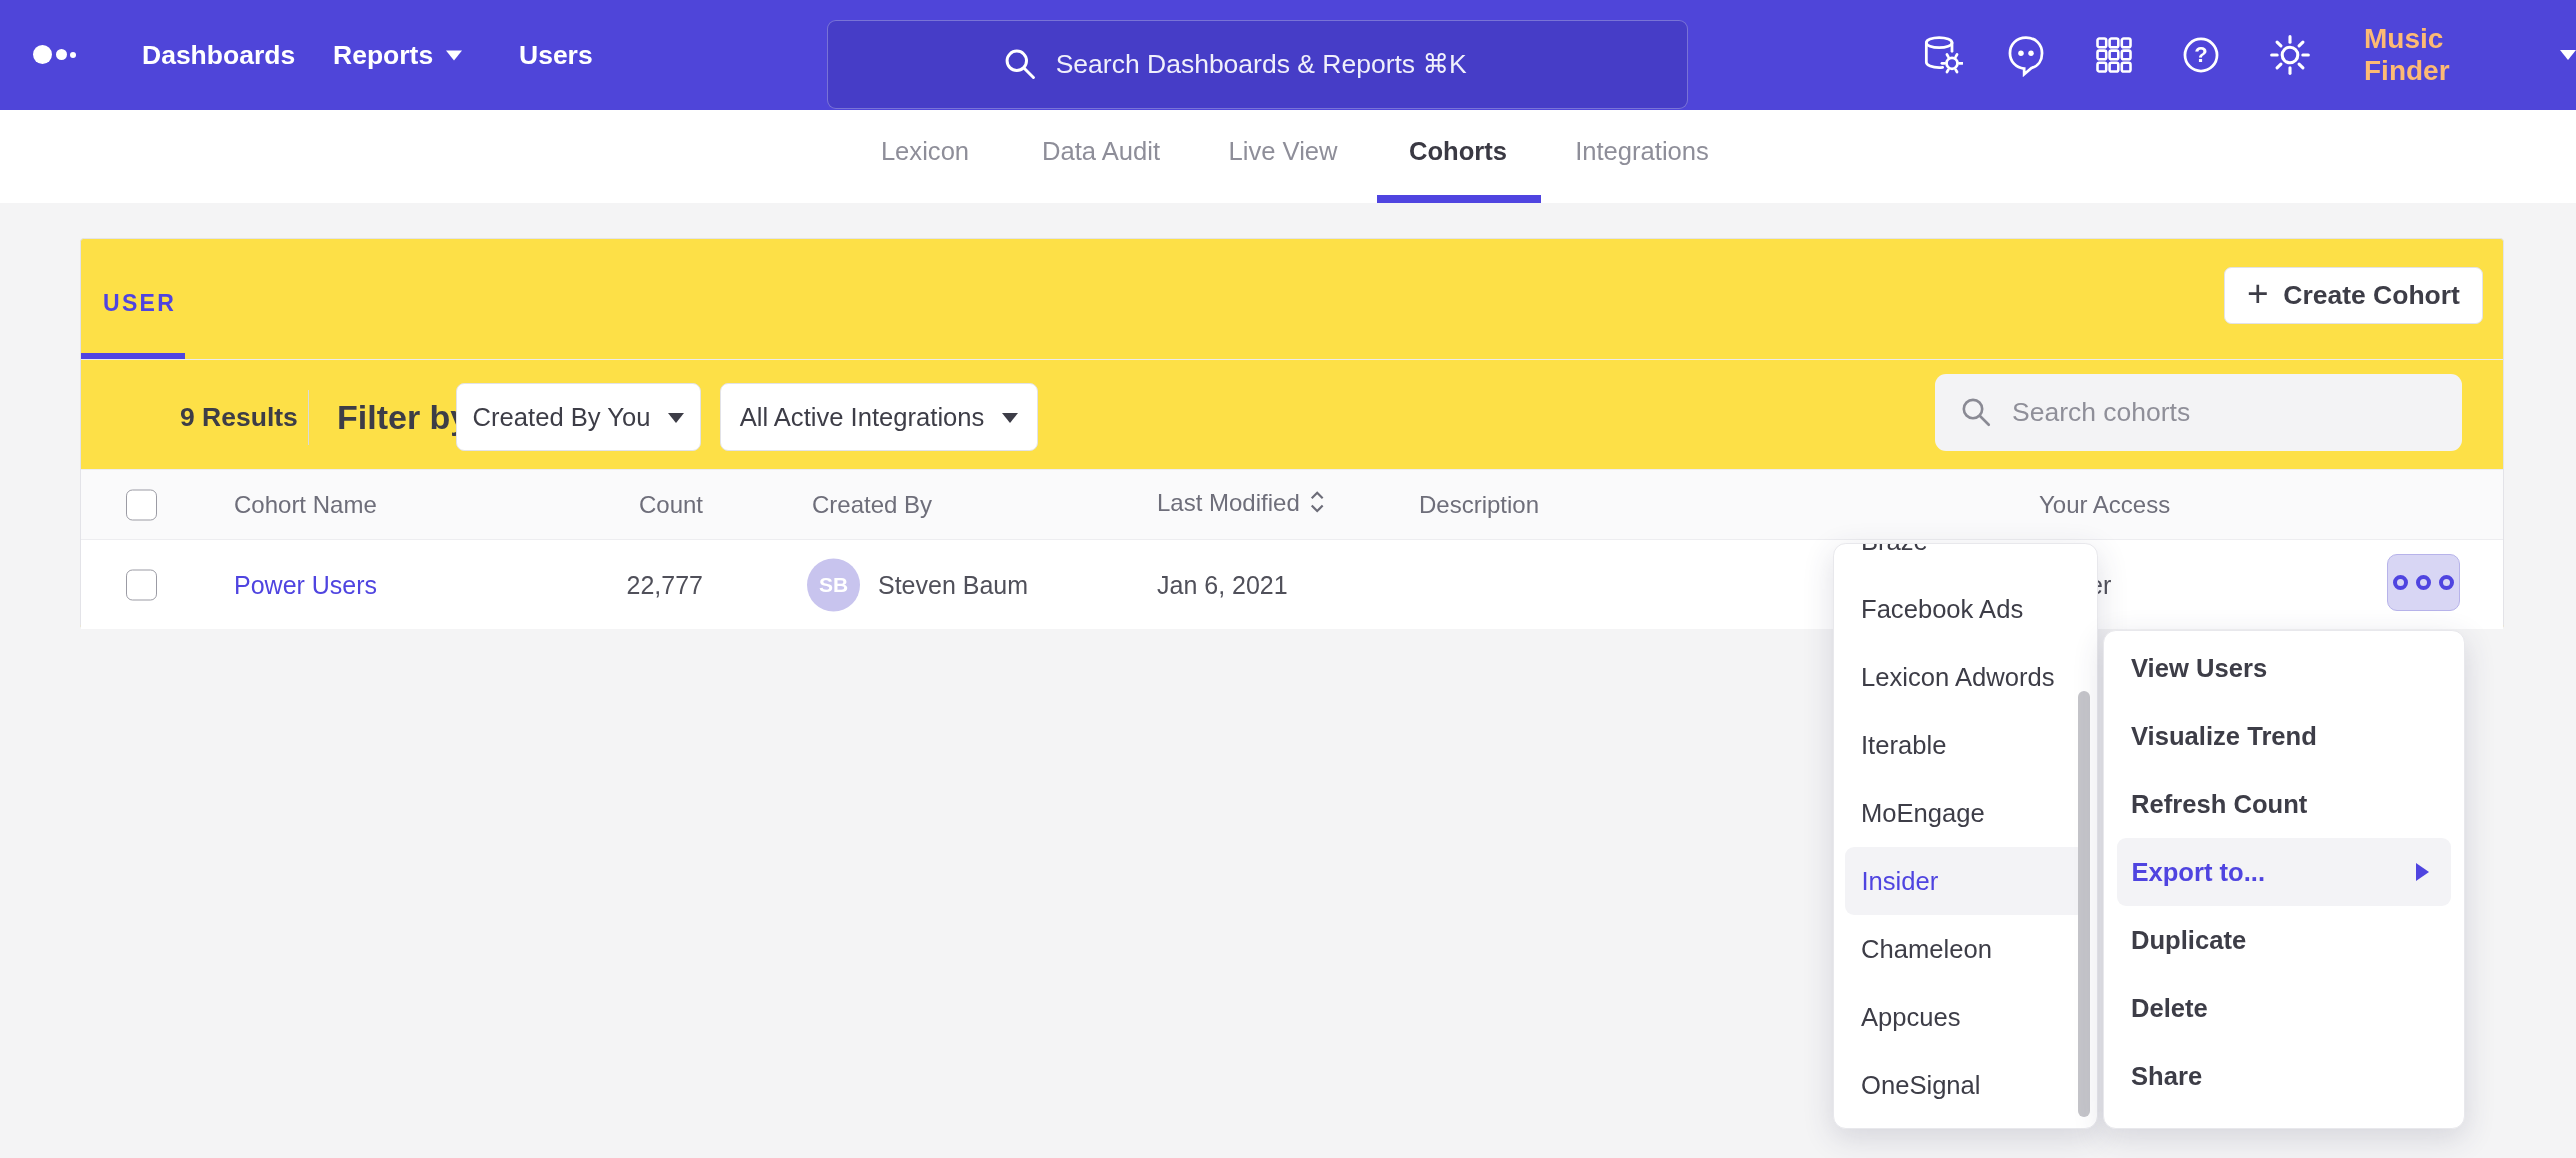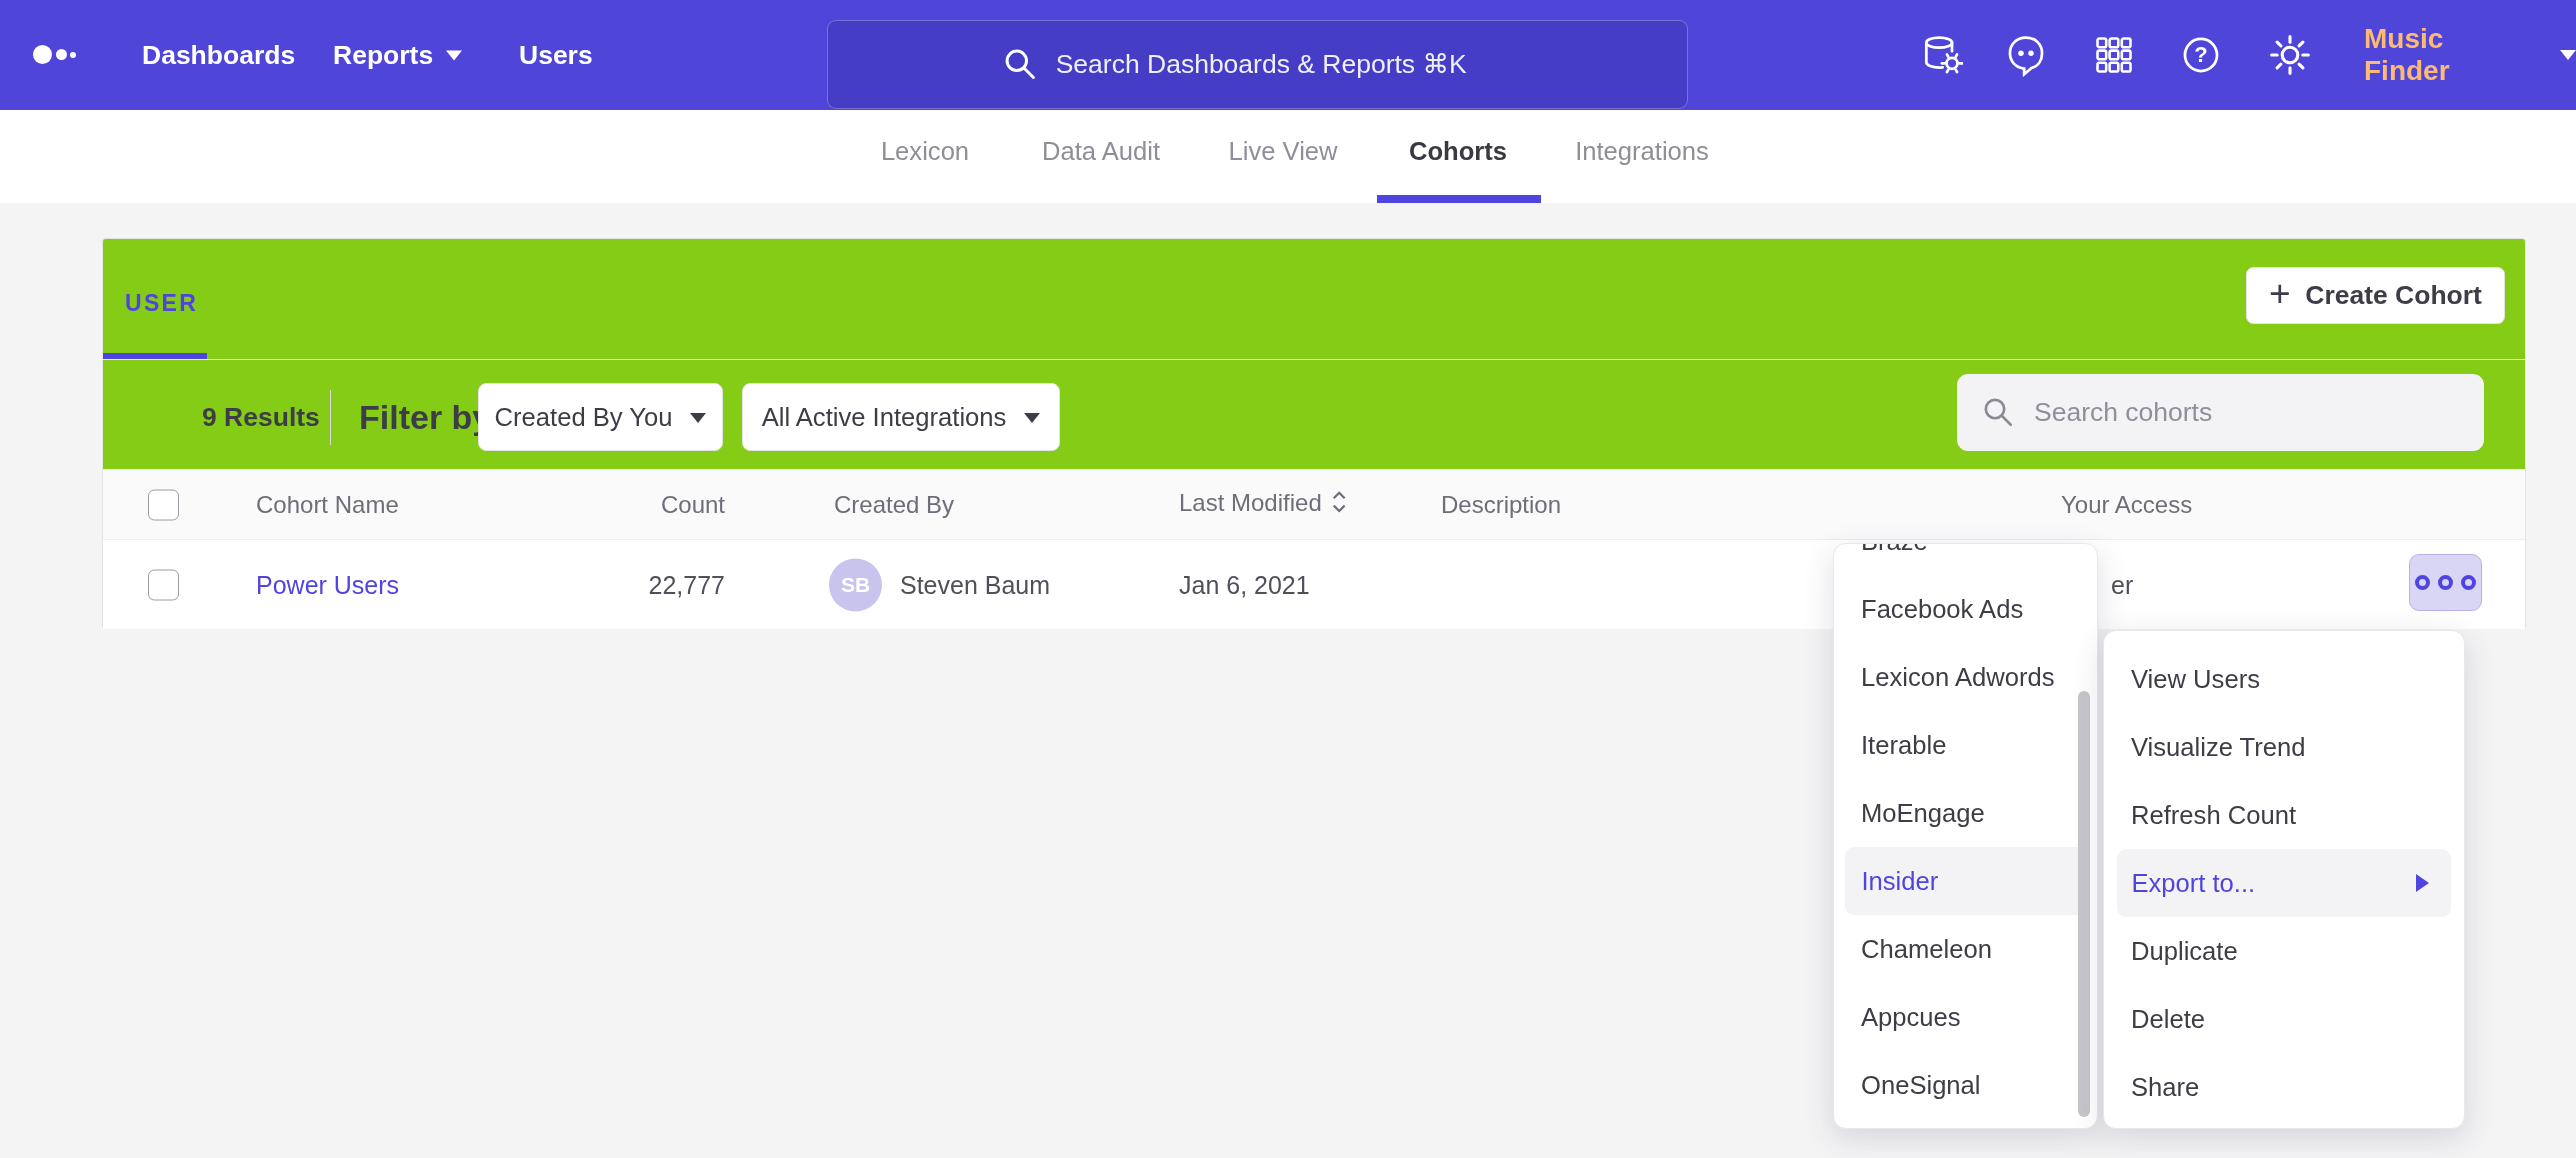--- a/index.html
+++ b/index.html
@@ -18,21 +18,21 @@
   .project-switch { position:absolute; left:2364px; top:55px; transform:translateY(-50%); display:flex; align-items:center; gap:24px; cursor:pointer; }
   .project-switch .label { font-size:28px; font-weight:700; color:#fdba74; }
 
   
   .tabbar { position:absolute; left:0; top:110px; width:2576px; height:93px; background:#fff; }
   .tab { position:absolute; top:41px; transform:translate(-50%,-50%); font-size:25.6px; color:#8e8e99; cursor:pointer; white-space:nowrap; }
   .tab.active { color:#3a3943; font-weight:700; }
   .tab-underline { position:absolute; left:1377px; top:195px; width:164px; height:8.2px; background:#4f44e0; }
 
   
-  .card { position:absolute; left:102px; top:238px; width:2424px; height:391px; background:#84cc16; border:0.9px solid #e3e3e8; border-radius:3.7px; }
+  .card { position:absolute; left:80px; top:238px; width:2424px; height:391px; background:#fde047; border:0.9px solid #e3e3e8; border-radius:3.7px; }
   .user-tab { position:absolute; left:22px; top:64px; transform:translateY(-50%); font-size:23px; font-weight:700; letter-spacing:2.3px; color:#4f44e0; cursor:pointer; }
   .user-tab-underline { position:absolute; left:0; top:114px; width:104px; height:6.4px; background:#4f44e0; }
   .card-divider { position:absolute; left:0; top:120px; width:100%; height:0.9px; background:#ebebee; }
   .create-btn { position:absolute; left:2143px; top:28px; width:259px; height:57px; background:#fff; border:0.9px solid #e2e2e7; border-radius:7.3px; display:flex; align-items:center; justify-content:center; gap:14.6px; cursor:pointer; }
   .create-btn .plus { font-size:37px; font-weight:400; color:#3d3d47; line-height:1; margin-top:-3.7px; }
   .create-btn .lbl { font-size:26.5px; font-weight:700; color:#3d3d47; }
 
   
   .results-text { position:absolute; left:99px; top:178px; transform:translateY(-50%); font-size:26.5px; font-weight:700; color:#3d3d47; }
   .v-divider { position:absolute; left:227px; top:151px; width:0.9px; height:55px; background:#d9d9de; }
@@ -56,21 +56,21 @@
   .avatar { position:absolute; left:726px; top:50%; transform:translateY(-50%); width:53px; height:53px; border-radius:50%; background:#c8c4ee; color:#fff; font-size:21px; font-weight:700; display:flex; align-items:center; justify-content:center; }
   .more-btn { position:absolute; left:2306px; top:315px; width:73px; height:57px; background:#d8d6f4; border:0.9px solid #b7b3ea; border-radius:10px; display:flex; align-items:center; justify-content:center; gap:7.3px; cursor:pointer; }
   .ring { width:15.5px; height:15.5px; border:4.6px solid #4f44e0; border-radius:50%; }
 
   
   .submenu { position:absolute; left:1833px; top:543px; width:265px; height:586px; background:#fff; border:0.9px solid #e8e8ec; border-radius:12.8px; box-shadow:0 9px 31px rgba(50,50,90,0.16); overflow:hidden; z-index:30; }
   .submenu .list { margin-top:-37px; }
   .menu-item { height:68px; display:flex; align-items:center; padding-left:27px; font-size:25.6px; color:#3d3d47; cursor:pointer; white-space:nowrap; }
   .submenu .menu-item.hl { margin:0 11px; padding-left:16.4px; background:#f3f3f6; border-radius:9px; color:#4f44e0; }
   .scroll-thumb { position:absolute; right:7.3px; top:147px; width:12px; height:426px; background:#c5c5ca; border-radius:6.4px; cursor:pointer; }
-  .ctxmenu { position:absolute; left:2103px; top:630px; width:362px; height:499px; background:#fff; border:0.9px solid #e8e8ec; border-radius:12.8px; box-shadow:0 9px 31px rgba(50,50,90,0.16); padding-top:14px; z-index:31; }
+  .ctxmenu { position:absolute; left:2103px; top:630px; width:362px; height:499px; background:#fff; border:0.9px solid #e8e8ec; border-radius:12.8px; box-shadow:0 9px 31px rgba(50,50,90,0.16); padding-top:3px; z-index:31;font-weight:bold; }
   .ctxmenu .menu-item.hl { margin:0 12.8px; padding-left:14.6px; padding-right:22px; background:#f3f3f6; border-radius:9px; color:#4f44e0; display:flex; justify-content:space-between; align-items:center; }
   .arrow-right { width:0; height:0; border-top:9px solid transparent; border-bottom:9px solid transparent; border-left:13.7px solid #4f44e0; }
   .access-fragment { position:absolute; left:2008px; top:50%; transform:translateY(-50%); font-size:25px; color:#50505a; }
 </style>
 </head>
 <body>
 
 <div class="screen">
 
   <div class="navbar">

